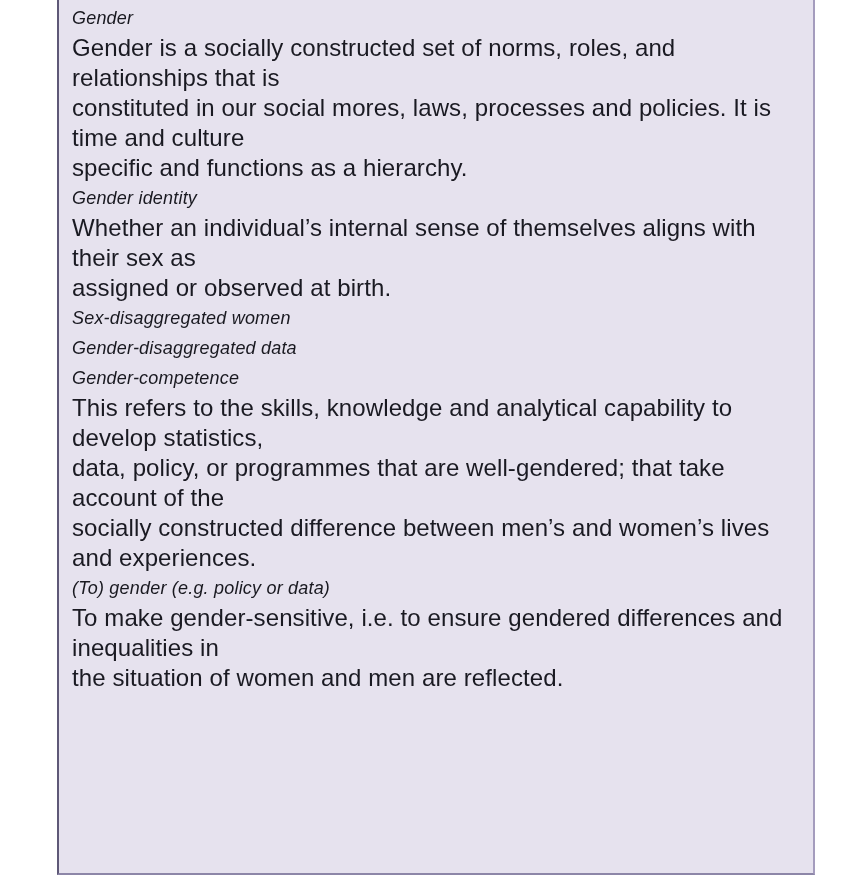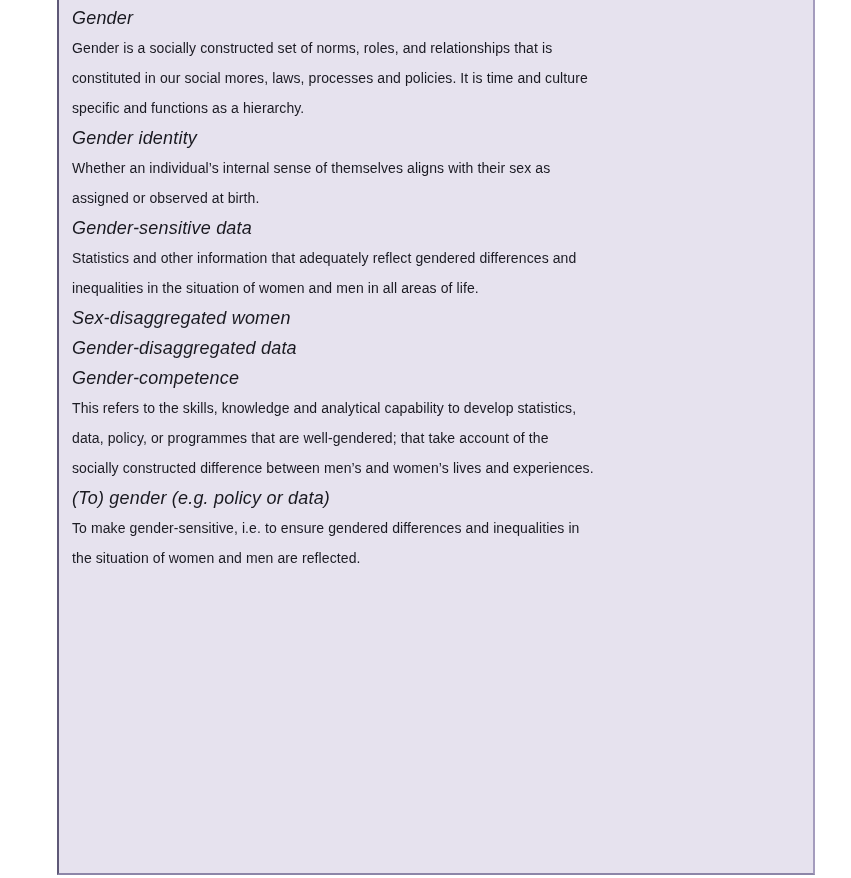--- a/index.html
+++ b/index.html
@@ -32,21 +32,21 @@
   .section { }
   .section:first-child { margin-top: 0; }
   .term {
     font-style: italic;
     font-size: 18px;
     line-height: 30px;
     color: #191920;
     letter-spacing: 0.2px;
   }
   .definition {
-    font-size: 14px;
+    font-size: 24px;
     line-height: 30px;
     color: #1a1a22;
     white-space: pre-line;
     letter-spacing: 0.1px;
   }
 </style>
 </head>
 <body>
 
 <div class="page">
@@ -58,25 +58,20 @@
 constituted in our social mores, laws, processes and policies. It is time and culture
 specific and functions as a hierarchy.</div>
     </div>
 
     <div class="section">
       <div class="term">Gender identity</div>
       <div class="definition">Whether an individual’s internal sense of themselves aligns with their sex as
 assigned or observed at birth.</div>
     </div>
 
-    <div class="section">
-      <div class="term">Gender-sensitive data</div>
-      <div class="definition">Statistics and other information that adequately reflect gendered differences and
-inequalities in the situation of women and men in all areas of life.</div>
-    </div>
 
     <div class="section">
       <div class="term">Sex-disaggregated women</div>
     </div>
 
     <div class="section">
       <div class="term">Gender-disaggregated data</div>
     </div>
 
     <div class="section">

